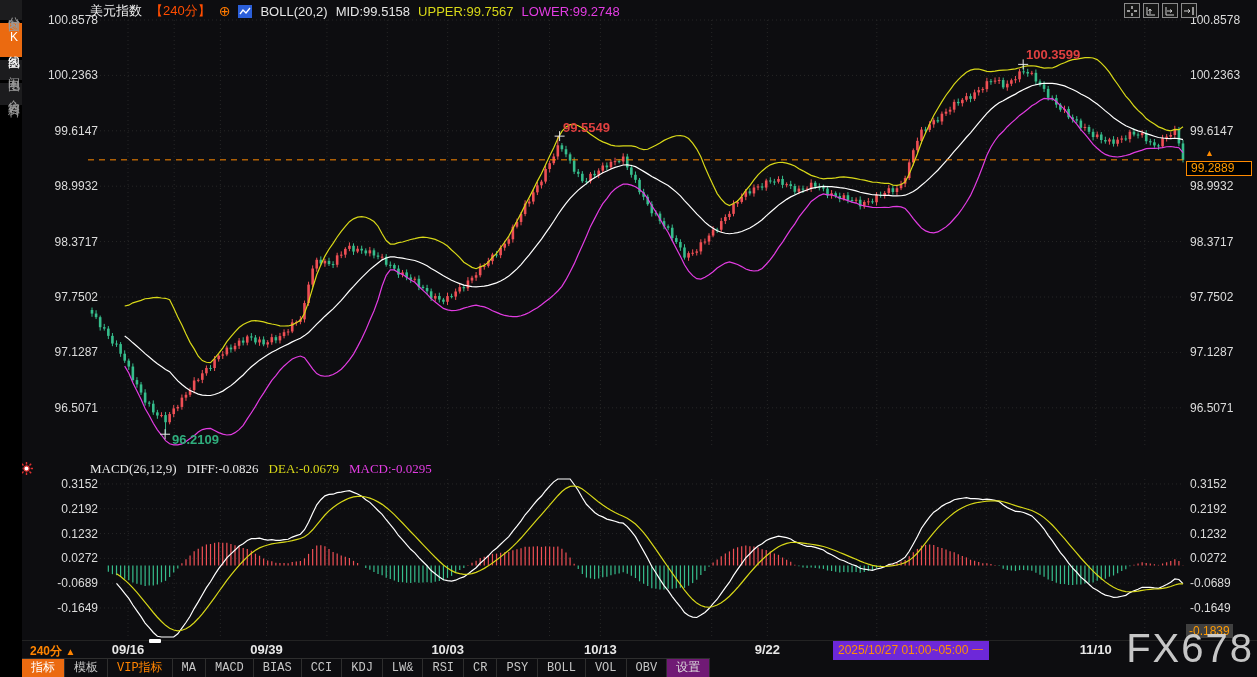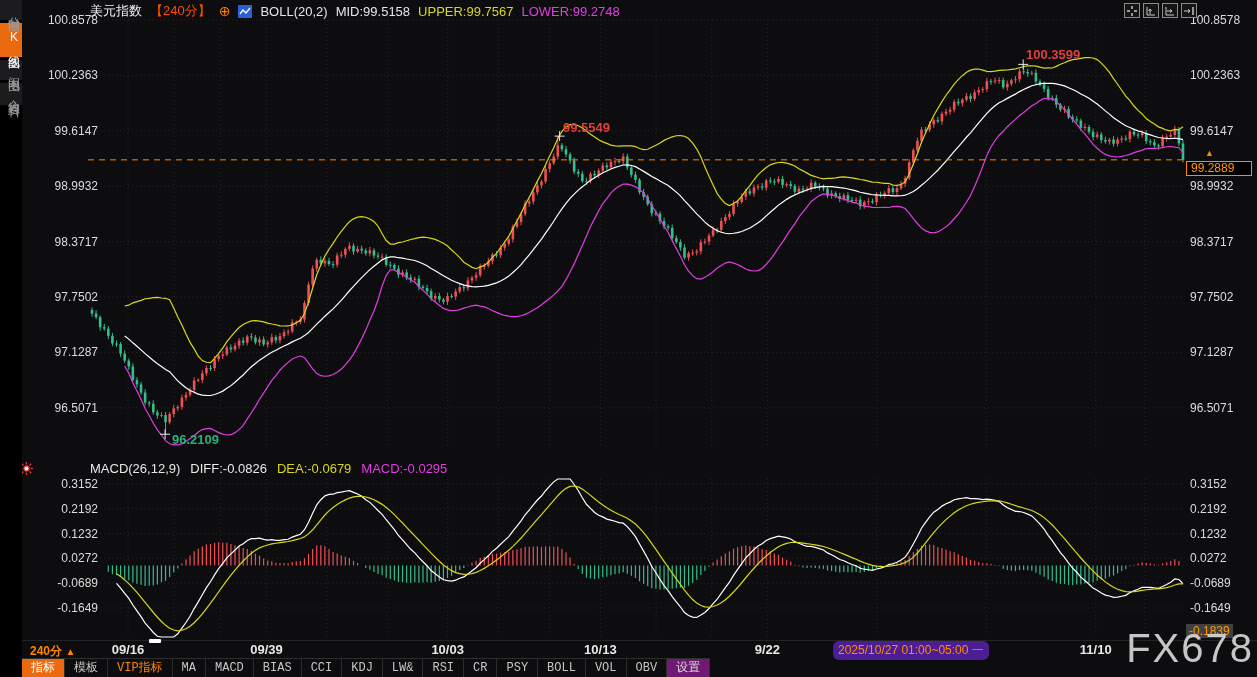--- a/index.html
+++ b/index.html
@@ -37,35 +37,35 @@
   .ann{position:absolute;font-size:13px;font-weight:bold;z-index:3;}
   #ann-high,#ann-swing{color:#e04040;}
   #ann-low{color:#2fae7d;}
   
   .price-box{position:absolute;left:1186px;top:161px;width:66px;height:15px;box-sizing:border-box;
         background:#000;border:1px solid #ff8a00;color:#ff9a00;font-size:12px;line-height:13px;
         padding-left:4px;z-index:3;}
   .price-arrow{position:absolute;left:1205px;top:148px;color:#ff8a00;font-size:9px;z-index:3;}
   
   .macd-header{position:absolute;left:90px;top:461px;display:flex;gap:10px;font-size:13px;
-        color:#e8e8e8;white-space:nowrap;z-index:3;}
+        color:#e8e8e8;white-space:nowrap;z-index:3;font-family:Liberation Serif, serif;}
   .mh-dea{color:#d8d818;}
   .mh-macd{color:#e23ce2;}
   .macd-sun{position:absolute;left:20px;top:461px;z-index:3;}
   .macd-bottom-box{position:absolute;left:1186px;top:624px;background:#404040;color:#ff9a00;
         font-size:12px;padding:0 3px;z-index:3;}
   
   .xaxis-row{position:absolute;left:22px;top:640px;width:1235px;height:18px;
         border-top:1px solid #232323;z-index:2;}
   .period-label{position:absolute;left:8px;top:2px;color:#ff8400;font-size:12px;font-weight:bold;}
   .period-label .arr{font-size:10px;}
   .date-label{position:absolute;top:642px;transform:translateX(-50%);color:#e8e8e8;
         font-size:13px;font-weight:bold;z-index:2;}
-  .info-box{position:absolute;left:833px;top:641px;background:#4c1d95;color:#ff9000;font-size:12px;
-        padding:1px 5px;z-index:3;white-space:nowrap;border-radius:6px;}
+  .info-box{position:absolute;left:833px;top:641px;background:#6d28d9;color:#ff9000;font-size:12px;
+        padding:1px 5px;z-index:3;white-space:nowrap;}
   .scroll-thumb{position:absolute;left:149px;top:639px;width:12px;height:4px;background:#fff;
         z-index:3;border-radius:1px;}
   
   .toolbar-row{position:absolute;left:22px;top:658px;height:19px;display:flex;align-items:flex-start;
         border-top:1px solid #2e2e2e;z-index:2;font-size:12px;}
   .tb{padding:0 9px;line-height:18px;color:#c6c6c6;border-right:1px solid #2e2e2e;cursor:pointer;
         font-family:"Liberation Mono","Liberation Sans",monospace;white-space:nowrap;}
   .tb.active{background:#eb6a10;color:#fff;}
   .tb.vip{color:#ff8400;}
   .tb.settings{background:#701a75;color:#ddd;}

